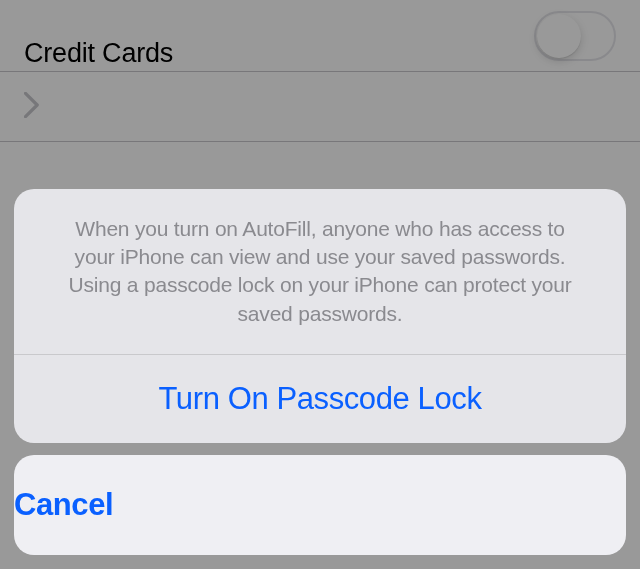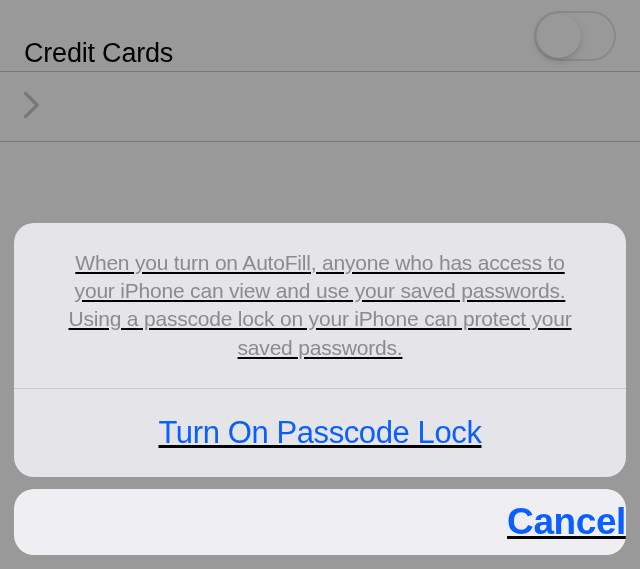--- a/index.html
+++ b/index.html
@@ -69,21 +69,20 @@
       position: absolute;
       inset: 0;
       background: rgba(0,0,0,0.4);
     }
     
     .sheet-container {
       position: absolute;
       left: 14px;
       right: 14px;
       bottom: 14px;
-      text-decoration: underline;
     }
     
     .action-group {
       background: rgba(234, 234, 238, 0.94);
       border-radius: 20px;
       overflow: hidden;
       margin-bottom: 12px;
     }
     
     .sheet-message {
@@ -110,23 +109,23 @@
       border-bottom: none;
     }
     
     .cancel-group {
       background: rgba(242, 242, 246, 0.97);
       border-radius: 20px;
       overflow: hidden;
     }
     
     .cancel-button {
-      text-align: right;
-      padding: 12px 0;
-      font-size: 37px;
+      text-align: left;
+      padding: 32px 0;
+      font-size: 31px;
       color: #0a60ff;
       font-weight: 600;
       letter-spacing: -0.4px;
     }
   </style>
 </head>
 <body>
 
 <div class="settings-bg">
   <div class="settings-row first">

